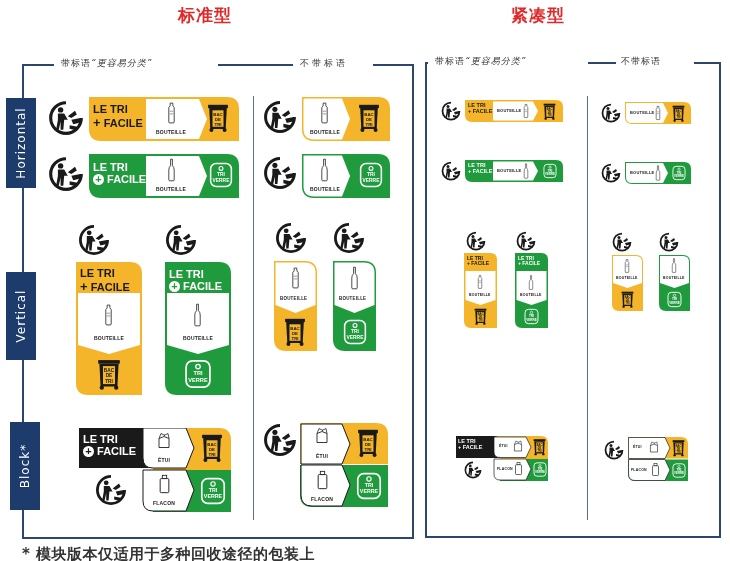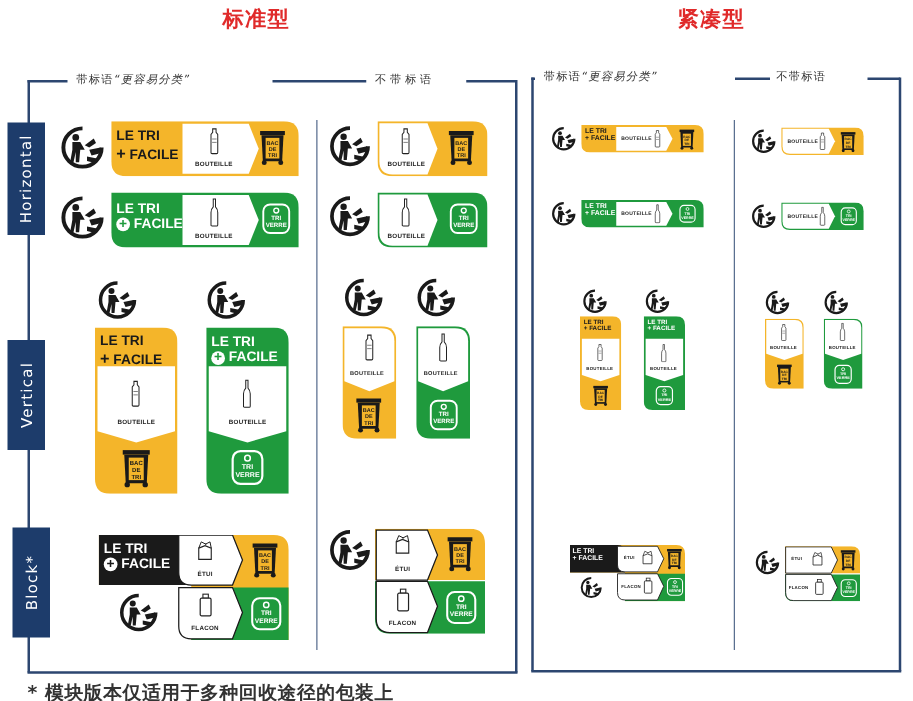--- a/index.html
+++ b/index.html
@@ -19,21 +19,21 @@
   
   .triman { position: absolute; }
   .txt-brand { font-family: "Liberation Sans", sans-serif; font-weight: bold; color: #fff; line-height: 1.05; }
   .txt-brand.dark { color: #1a1a1a; }
   .small-cap { font-family: "Liberation Sans", sans-serif; font-weight: bold; font-size: 5px; color: #222; letter-spacing: 0.2px; }
 </style>
 </head>
 <body>
 
 <div class="title" style="left:178px; top:4px;">标准型</div>
-<div class="title" style="left:542px; top:4px;">紧凑型</div>
+<div class="title" style="left:511px; top:4px;">紧凑型</div>
 
 <div class="frame-line" style="left:22px; top:64px; width:32px; height:2px;"></div>
 <div class="frame-line" style="left:218px; top:64px; width:75px; height:2px;"></div>
 <div class="frame-line" style="left:373px; top:64px; width:40px; height:2px;"></div>
 <div class="frame-line" style="left:22px; top:64px; width:2px; height:474px;"></div>
 <div class="frame-line" style="left:412px; top:64px; width:2px; height:474px;"></div>
 <div class="frame-line" style="left:22px; top:537px; width:392px; height:2px;"></div>
 <div class="frame-line" style="left:253px; top:96px; width:1px; height:424px; background:#5a6f90;"></div>
 
 <div class="sub-label" style="left:58px; top:57px;">

